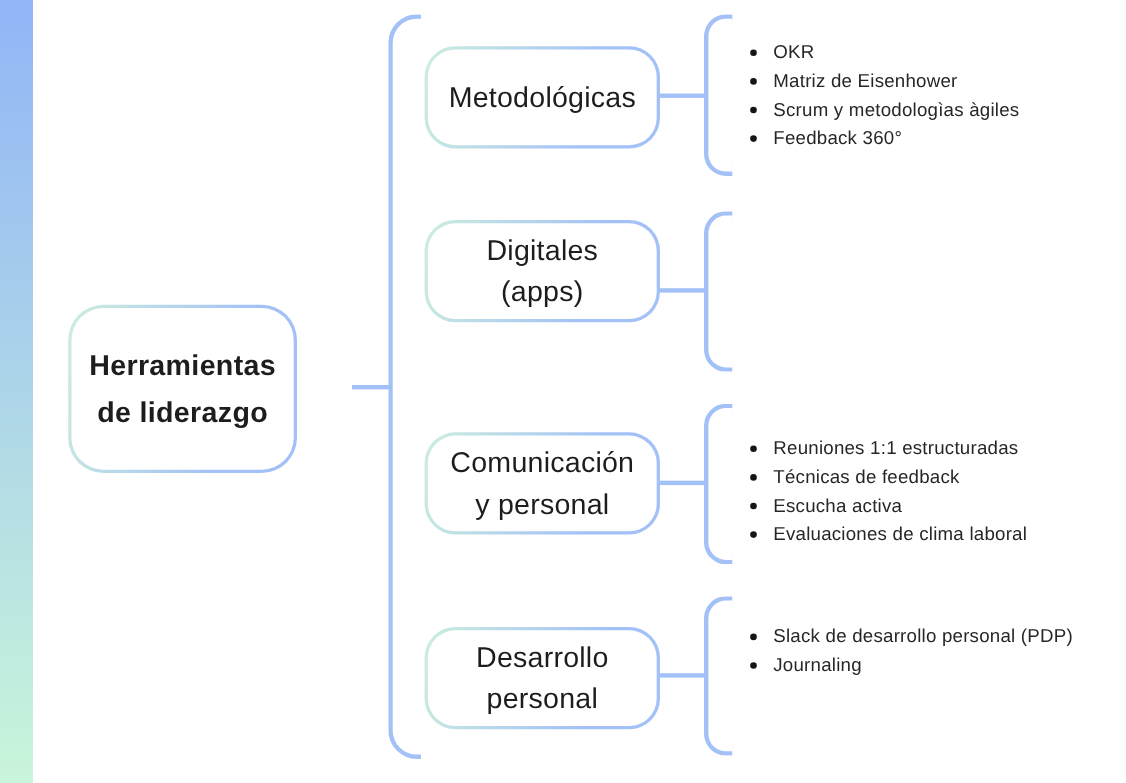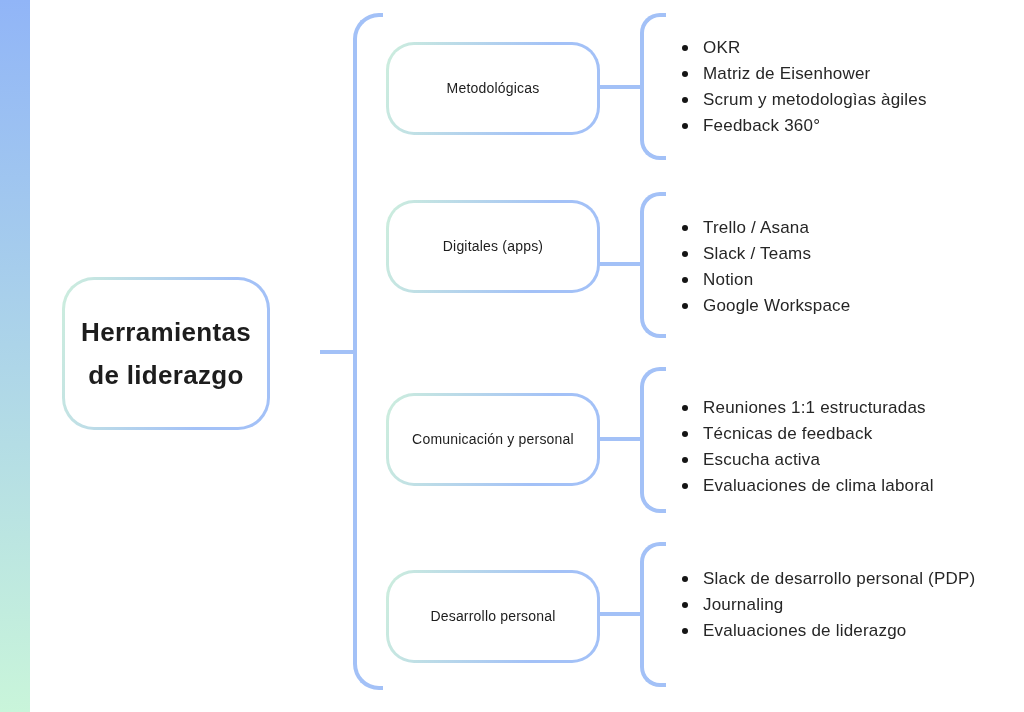--- a/index.html
+++ b/index.html
@@ -35,21 +35,21 @@
     background:#ffffff;
     border-radius:25px;
     display:flex;align-items:center;justify-content:center;
     text-align:center;
     padding:0 20px;
     color:var(--heading);
   }
   .root-node{left:62px;top:277px;width:208px;height:153px;border-radius:32px;}
   .root-node .node-inner{border-radius:29px;font-size:26px;font-weight:700;line-height:1.62;letter-spacing:.3px;}
   .branch-node{left:386px;width:214px;height:93px;}
-  .branch-node .node-inner{font-size:14px;font-weight:500;line-height:1.45;letter-spacing:.2px;}
+  .branch-node .node-inner{font-size:26px;font-weight:500;line-height:1.45;letter-spacing:.2px;}
   .branch-1{top:42px;}
   .branch-2{top:200px;}
   .branch-3{top:393px;}
   .branch-4{top:570px;}
   
   .bracket{
     position:absolute;
     border:4px solid var(--line);
     border-right:none;
   }
@@ -129,33 +129,26 @@
   <div class="connector conn-g4"></div>
   <div class="bracket bracket-group bracket-g4"></div>
 
   <ul class="items items-g1">
     <li><span class="dot"></span><span>OKR</span></li>
     <li><span class="dot"></span><span>Matriz de Eisenhower</span></li>
     <li><span class="dot"></span><span>Scrum y metodologìas àgiles</span></li>
     <li><span class="dot"></span><span>Feedback 360°</span></li>
   </ul>
 
-  <ul class="items items-g2">
-    <li><span class="dot"></span><span>Trello / Asana</span></li>
-    <li><span class="dot"></span><span>Slack / Teams</span></li>
-    <li><span class="dot"></span><span>Notion</span></li>
-    <li><span class="dot"></span><span>Google Workspace</span></li>
-  </ul>
 
   <ul class="items items-g3">
     <li><span class="dot"></span><span>Reuniones 1:1 estructuradas</span></li>
     <li><span class="dot"></span><span>Técnicas de feedback</span></li>
     <li><span class="dot"></span><span>Escucha activa</span></li>
     <li><span class="dot"></span><span>Evaluaciones de clima laboral</span></li>
   </ul>
 
   <ul class="items items-g4">
     <li><span class="dot"></span><span>Slack de desarrollo personal (PDP)</span></li>
     <li><span class="dot"></span><span>Journaling</span></li>
-    <li><span class="dot"></span><span>Evaluaciones de liderazgo</span></li>
   </ul>
 
 </div>
 
 </body></html>

